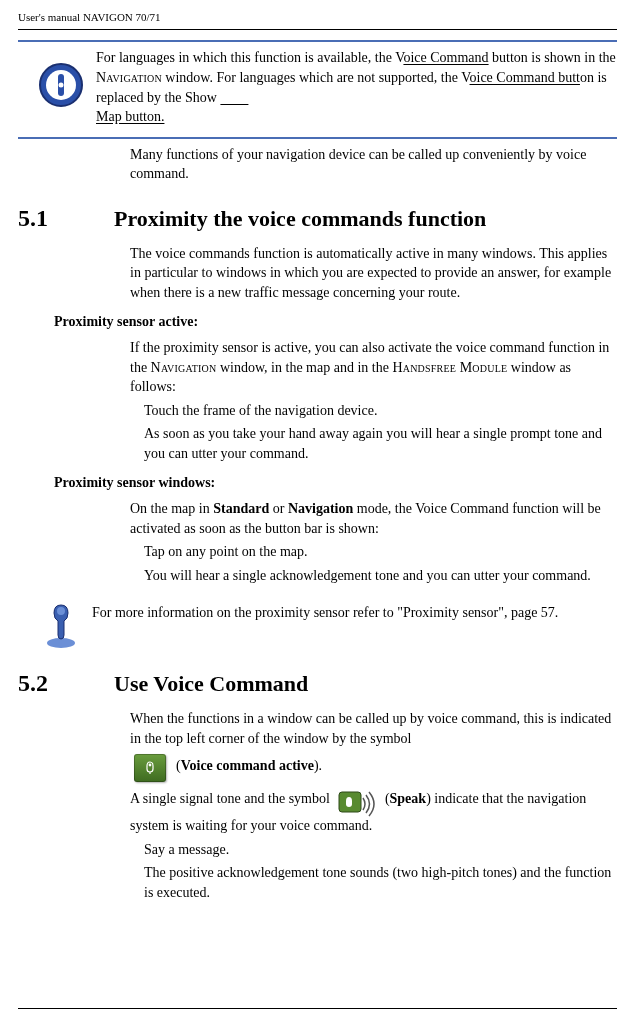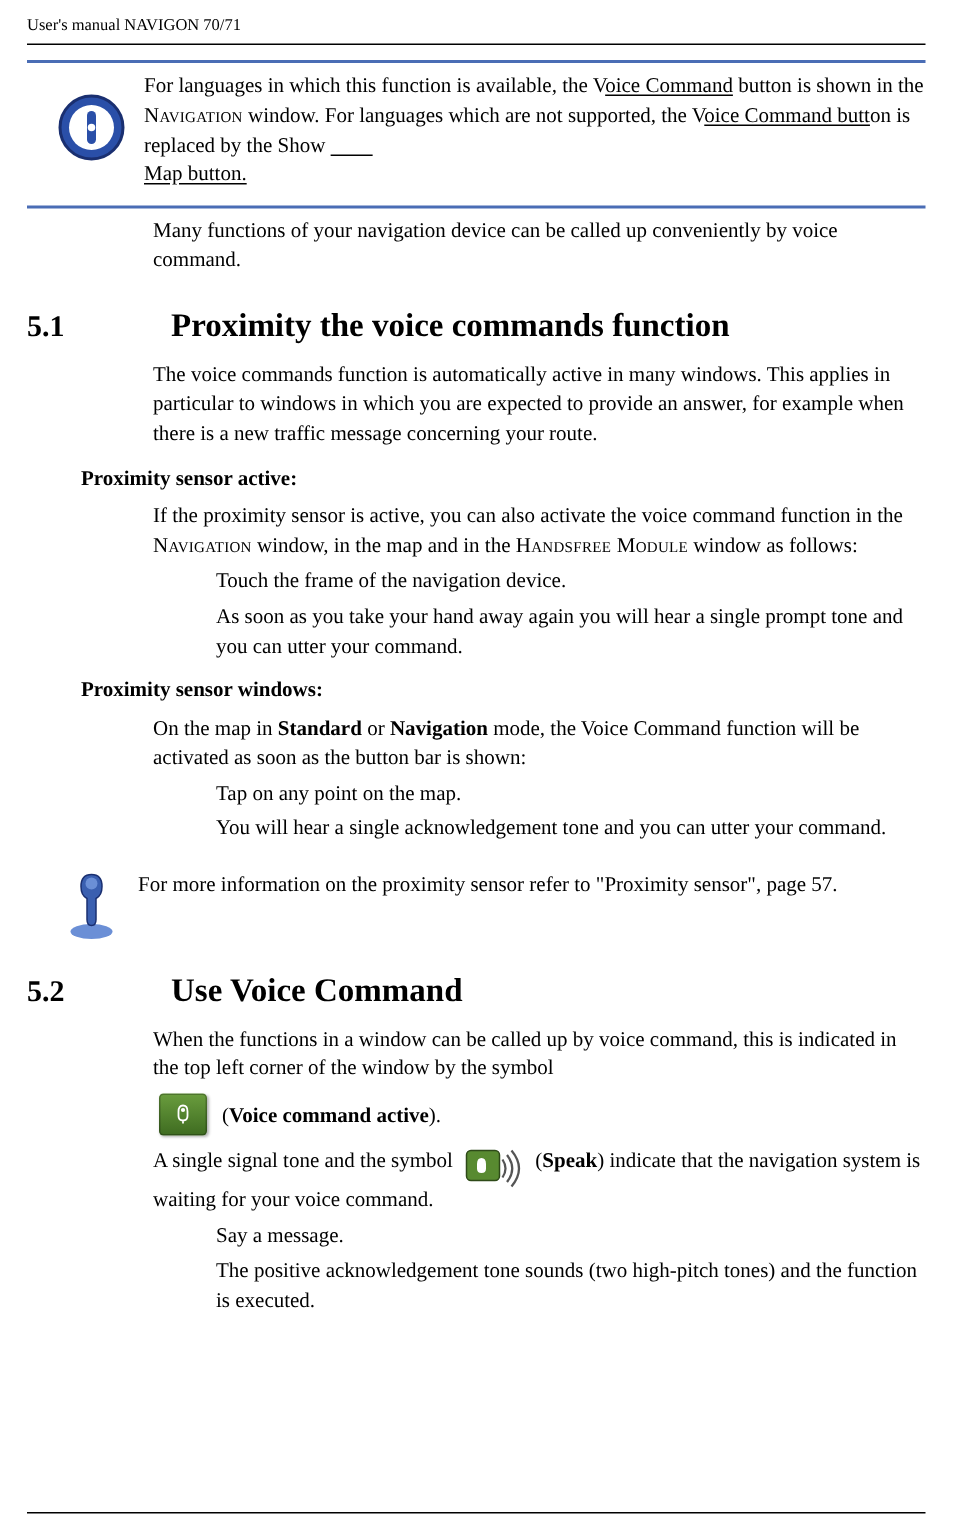--- a/index.html
+++ b/index.html
@@ -50,34 +50,34 @@
     }
     .smallcaps { font-variant: small-caps; letter-spacing: .2px; }
     .section-row {
       display: flex;
       align-items: baseline;
       gap: 50px;
       margin-top: 18px;
       margin-bottom: 8px;
     }
     .section-num {
-      font-size: 20px;
+      font-size: 24px;
       font-weight: bold;
       width: 46px;
     }
     .section-title {
       font-size: 22px;
       font-weight: bold;
     }
     .sub-heading {
       font-weight: bold;
       margin: 10px 0 6px 36px;
     }
     .indent-text {
-      margin: 4px 0 4px 84px;
+      margin: 4px 0 4px 112px;
     }
     .indent-deeper {
       margin: 4px 0 4px 126px;
     }
     .info-block {
       display: flex;
       gap: 8px;
       margin: 12px 0 10px 20px;
       align-items: flex-start;
     }
@@ -183,21 +183,21 @@
     </svg>
   </div>
   <div class="info-text">For more information on the proximity sensor refer to "Proximity sensor", page 57.</div>
 </div>
 
 <div class="section-row">
   <div class="section-num">5.2</div>
   <div class="section-title">Use Voice Command</div>
 </div>
 <p class="indent-text">When the functions in a window can be called up by voice command, this is indicated in the top left corner of the window by the symbol</p>
-<p class="indent-text" style="display:flex;align-items:flex-end;gap:6px">
+<p class="indent-text" style="display:flex;align-items:center;gap:6px">
   <span class="icon-green-box inline-icon">
     <svg viewBox="0 0 16 16">
         <path d="M8 2 Q5 2 5 6 L5 9 Q5 12 8 12 Q11 12 11 9 L11 6 Q11 2 8 2 Z M8 14 L8 12" stroke="#fff" stroke-width="1.2" fill="none"></path>
         <circle cx="8" cy="5" r="1.4" fill="#fff"></circle>
       </svg>
   </span>
   <span> (<b>Voice command active</b>).</span>
 </p>
 <p class="indent-text">
   <span>A single signal tone and the symbol </span>

